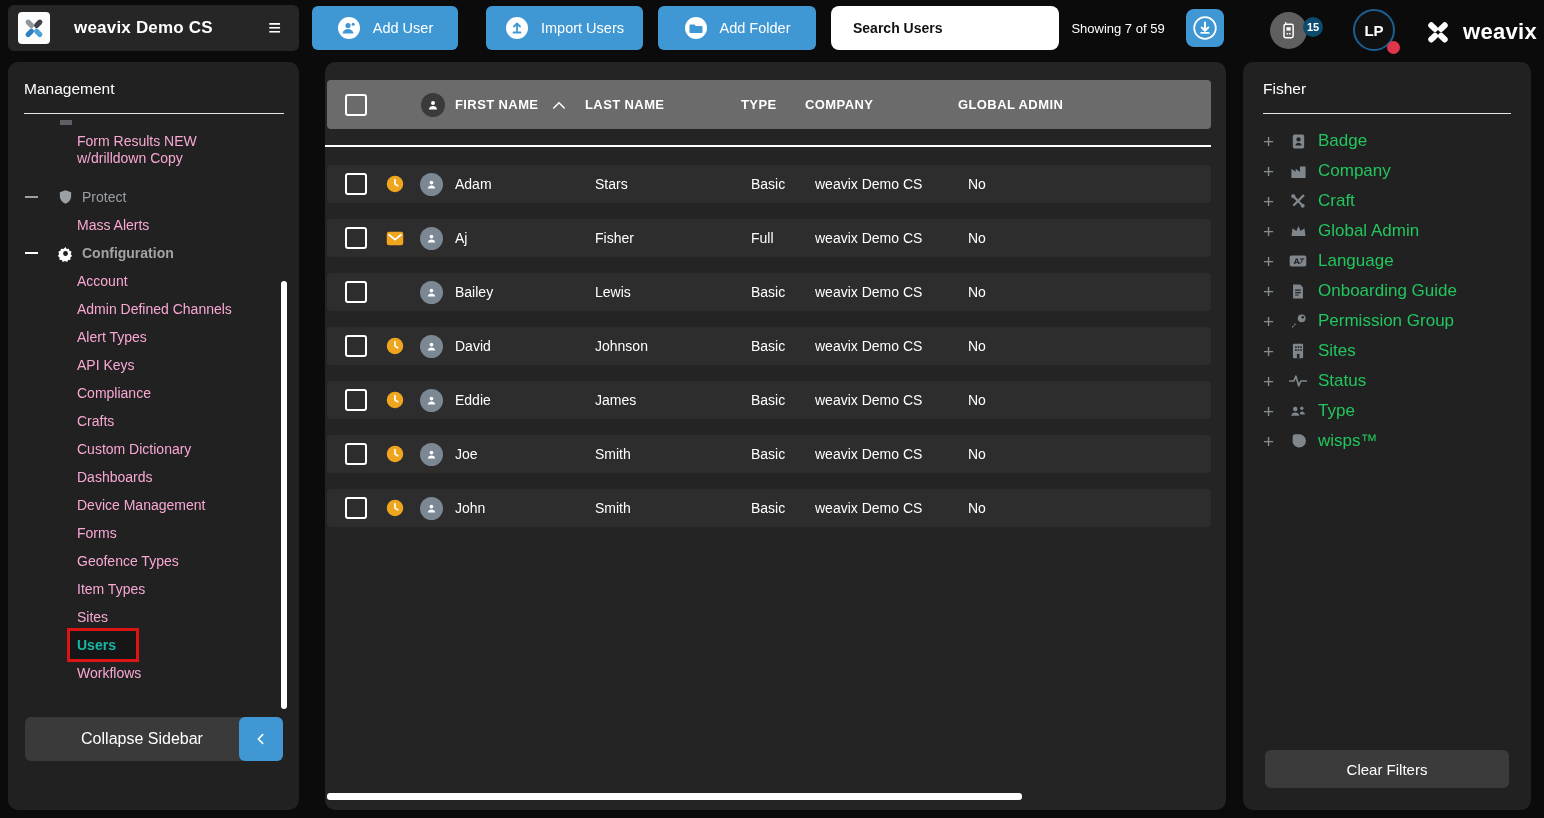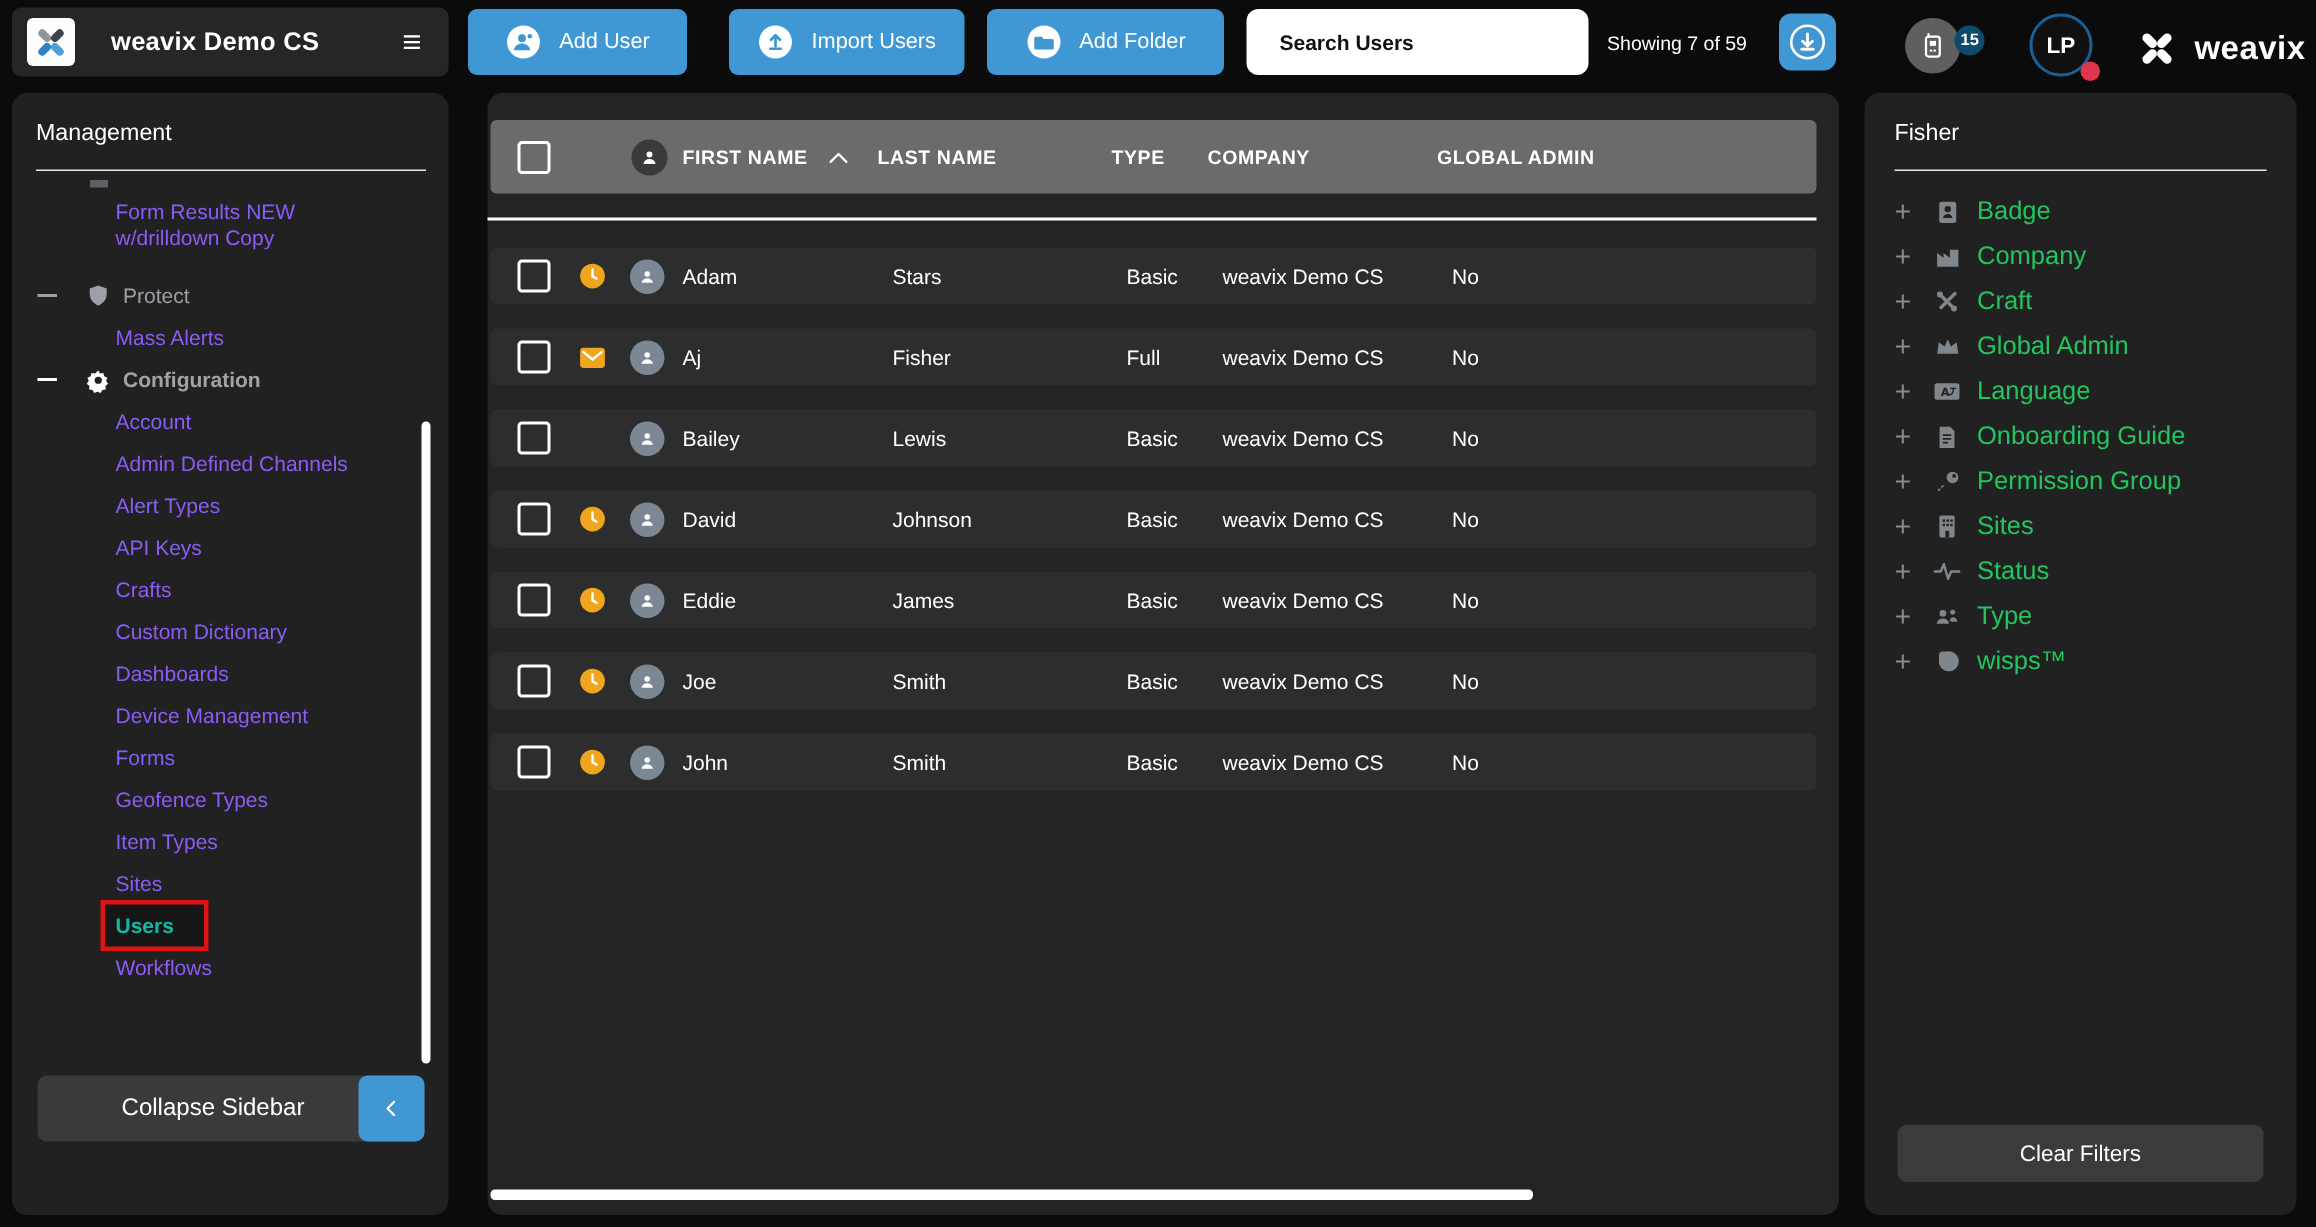--- a/index.html
+++ b/index.html
@@ -50,21 +50,21 @@
   .panel { background:#212121; border-radius:10px; }
   .left-panel  { left:8px;   top:62px; width:291px; height:748px; }
   .main-panel  { left:325px; top:62px; width:901px; height:748px; background:#242424; }
   .right-panel { left:1243px;top:62px; width:288px; height:748px; }
 
   
   .side-title { left:16px; top:18px; font-size:15.5px; }
   .side-rule  { left:16px; top:51px; width:260px; height:1px; background:#e6e6e6; }
   .nav-list { left:0; top:58px; right:10px; }
   .nav-frag { width:12px; height:5px; background:#6d7277; margin-left:52px; margin-bottom:6px; opacity:.8; }
-  .nav-child { padding-left:69px; height:28px; line-height:28px; font-size:14px; color:#8b5cf6;
+  .nav-child { padding-left:69px; height:28px; line-height:28px; font-size:14px; color:#f9a8d4;
                cursor:pointer; white-space:nowrap; }
   .nav-child.twoline { height:auto; line-height:17px; padding-top:2px; margin-bottom:16px;
                        white-space:normal; width:230px; }
   .nav-group { height:28px; display:flex; align-items:center; font-size:14px; color:#9aa0a5; cursor:pointer; }
   .nav-group .dash { width:13px; height:2px; background:#9aa0a5; margin-left:17px; }
   .nav-group .gicon { margin-left:19px; width:17px; }
   .nav-group .glabel { margin-left:8px; }
   .nav-group.active { color:#a3a3a3; font-weight:bold; }
   .nav-group.active .dash { background:#fff; }
   .nav-child.selected { color:#14b8a6; font-weight:bold; }
@@ -228,20 +228,21 @@
           <circle cx="12" cy="12" r="3.4" fill="#212121"></circle>
         </svg>
       </span>
       <span class="glabel">Configuration</span>
     </div>
 
     <div class="nav-child">Account</div>
     <div class="nav-child">Admin Defined Channels</div>
     <div class="nav-child">Alert Types</div>
     <div class="nav-child">API Keys</div>
+    <div class="nav-child">Compliance</div>
     <div class="nav-child">Crafts</div>
     <div class="nav-child">Custom Dictionary</div>
     <div class="nav-child">Dashboards</div>
     <div class="nav-child">Device Management</div>
     <div class="nav-child">Forms</div>
     <div class="nav-child">Geofence Types</div>
     <div class="nav-child">Item Types</div>
     <div class="nav-child">Sites</div>
     <div class="nav-child selected">
       <span class="users-box">Users</span>

